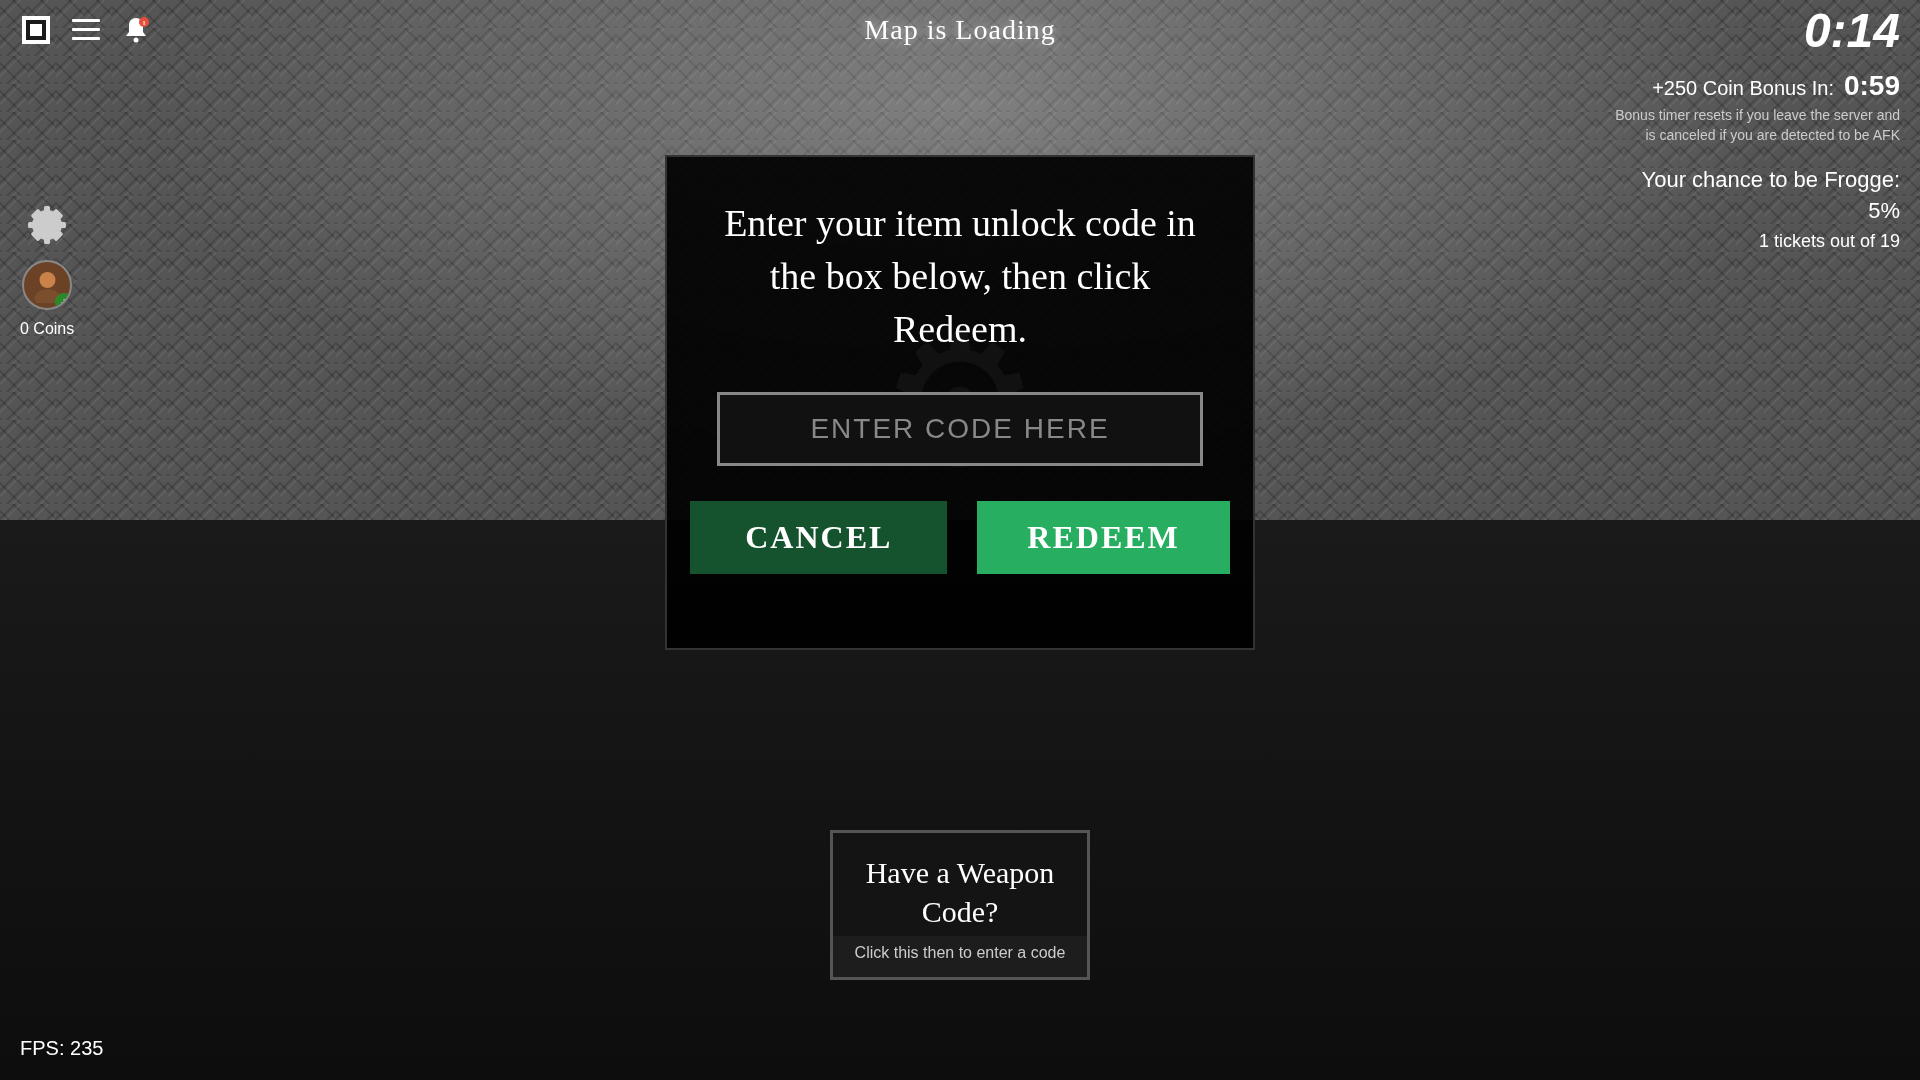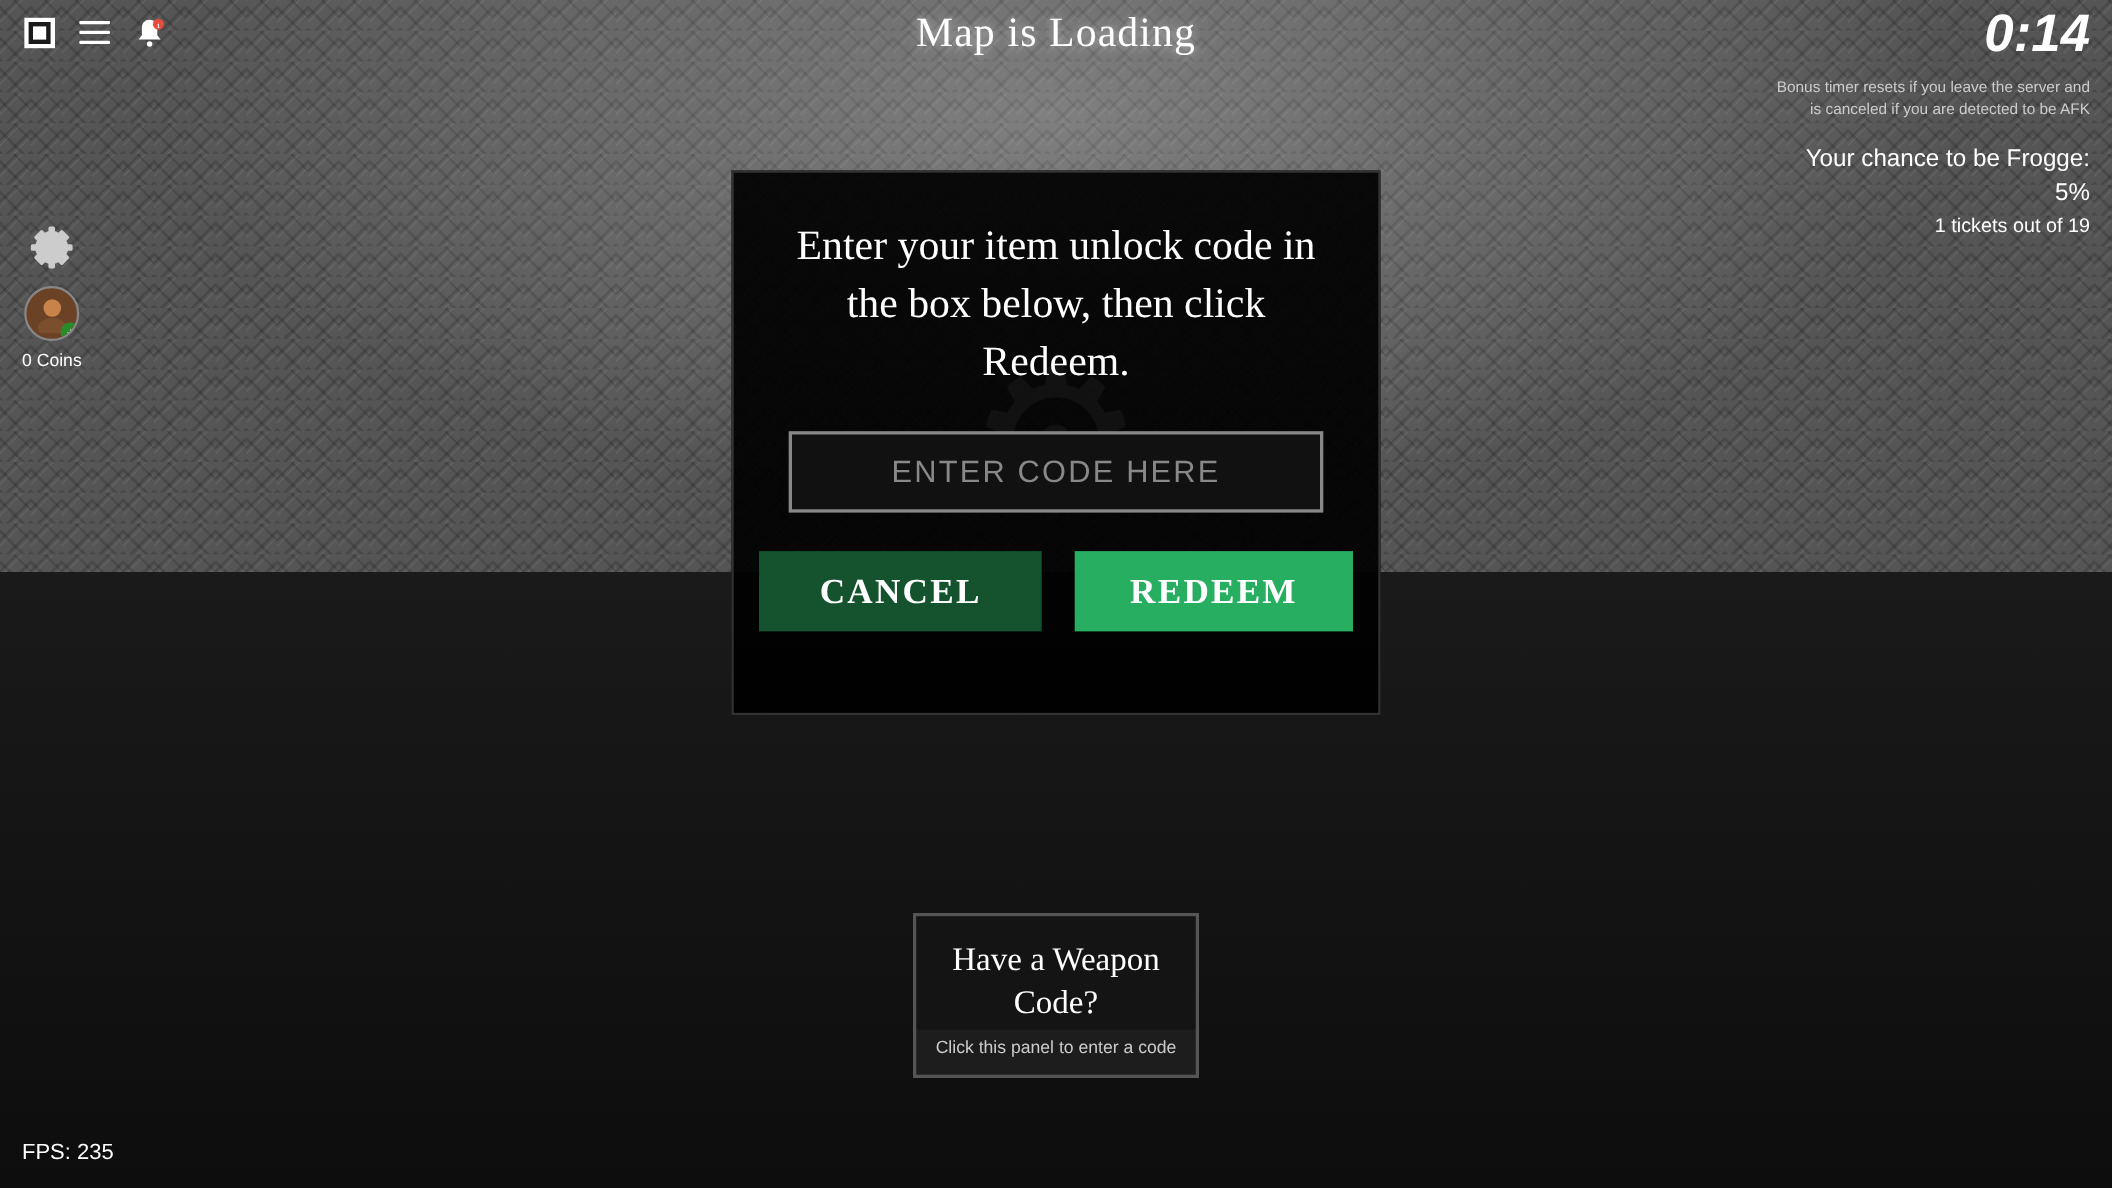--- a/index.html
+++ b/index.html
@@ -73,21 +73,21 @@
     }
 
     .top-bar-center {
       position: absolute;
       left: 50%;
       transform: translateX(-50%);
     }
 
     .map-loading-text {
       color: white;
-      font-size: 38px;
+      font-size: 28px;
       font-weight: normal;
       letter-spacing: 1px;
       text-shadow: 0 0 10px rgba(255,255,255,0.5);
     }
 
     .top-bar-right {
       display: flex;
       align-items: center;
       font-style: italic;
     }
@@ -381,20 +381,24 @@
   <div class="top-bar-center">
     <span class="map-loading-text">Map is Loading</span>
   </div>
 
   <div class="top-bar-right">
     <span class="timer-main">0:14</span>
   </div>
 </div>
 
 <div class="right-panel">
+  <div class="coin-bonus-row">
+    <span class="coin-bonus-label">+250 Coin Bonus In:</span>
+    <span class="coin-bonus-timer">0:59</span>
+  </div>
   <div class="bonus-note">
     <span>Bonus timer resets if you leave the server and</span><br>
     <span>is canceled if you are detected to be AFK</span>
   </div>
   <div class="frogge-text">
     <span>Your chance to be Frogge:</span><br>
     <span>5%</span>
   </div>
   <div class="tickets-text">1 tickets out of 19</div>
 </div>
@@ -425,16 +429,16 @@
       <button class="cancel-btn">CANCEL</button>
       <button class="redeem-btn">REDEEM</button>
     </div>
   </div>
 </div>
 
 <div class="weapon-panel">
   <div class="weapon-panel-header">
     <div class="weapon-panel-title">Have a Weapon Code?</div>
   </div>
-  <div class="weapon-panel-sub">Click this panel to enter a code</div>
+  <div class="weapon-panel-sub">Click this then to enter a code</div>
 </div>
 
 <div class="fps-counter">FPS: 235</div>
 
 </body></html>

